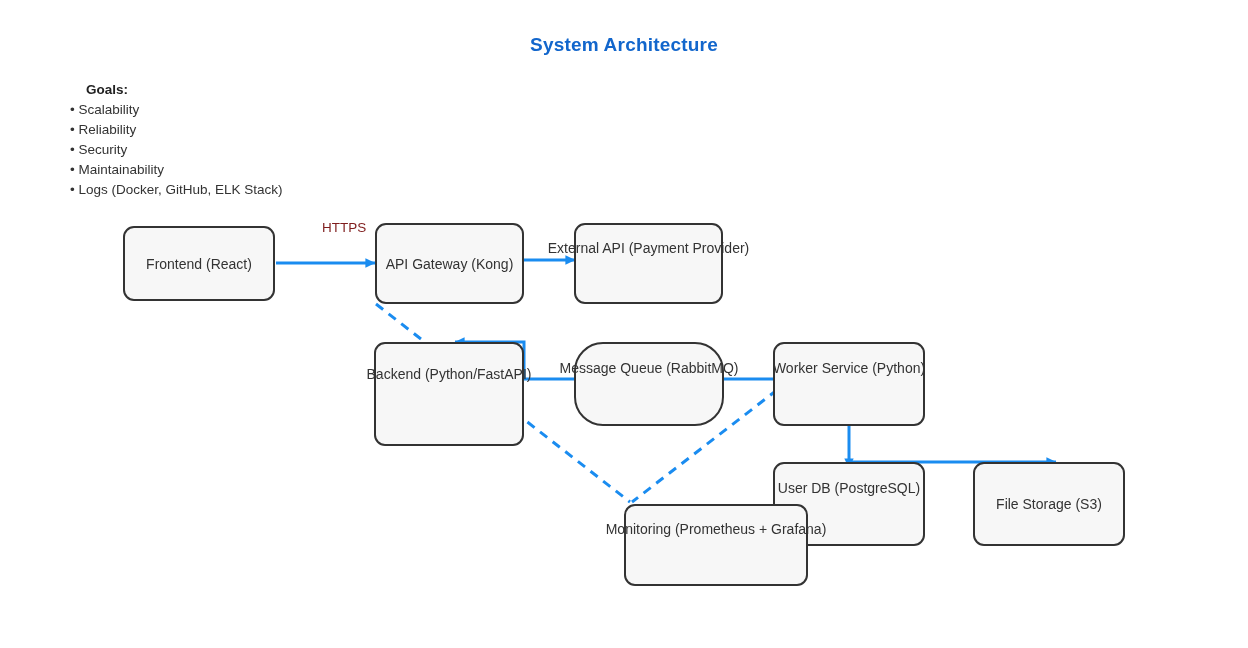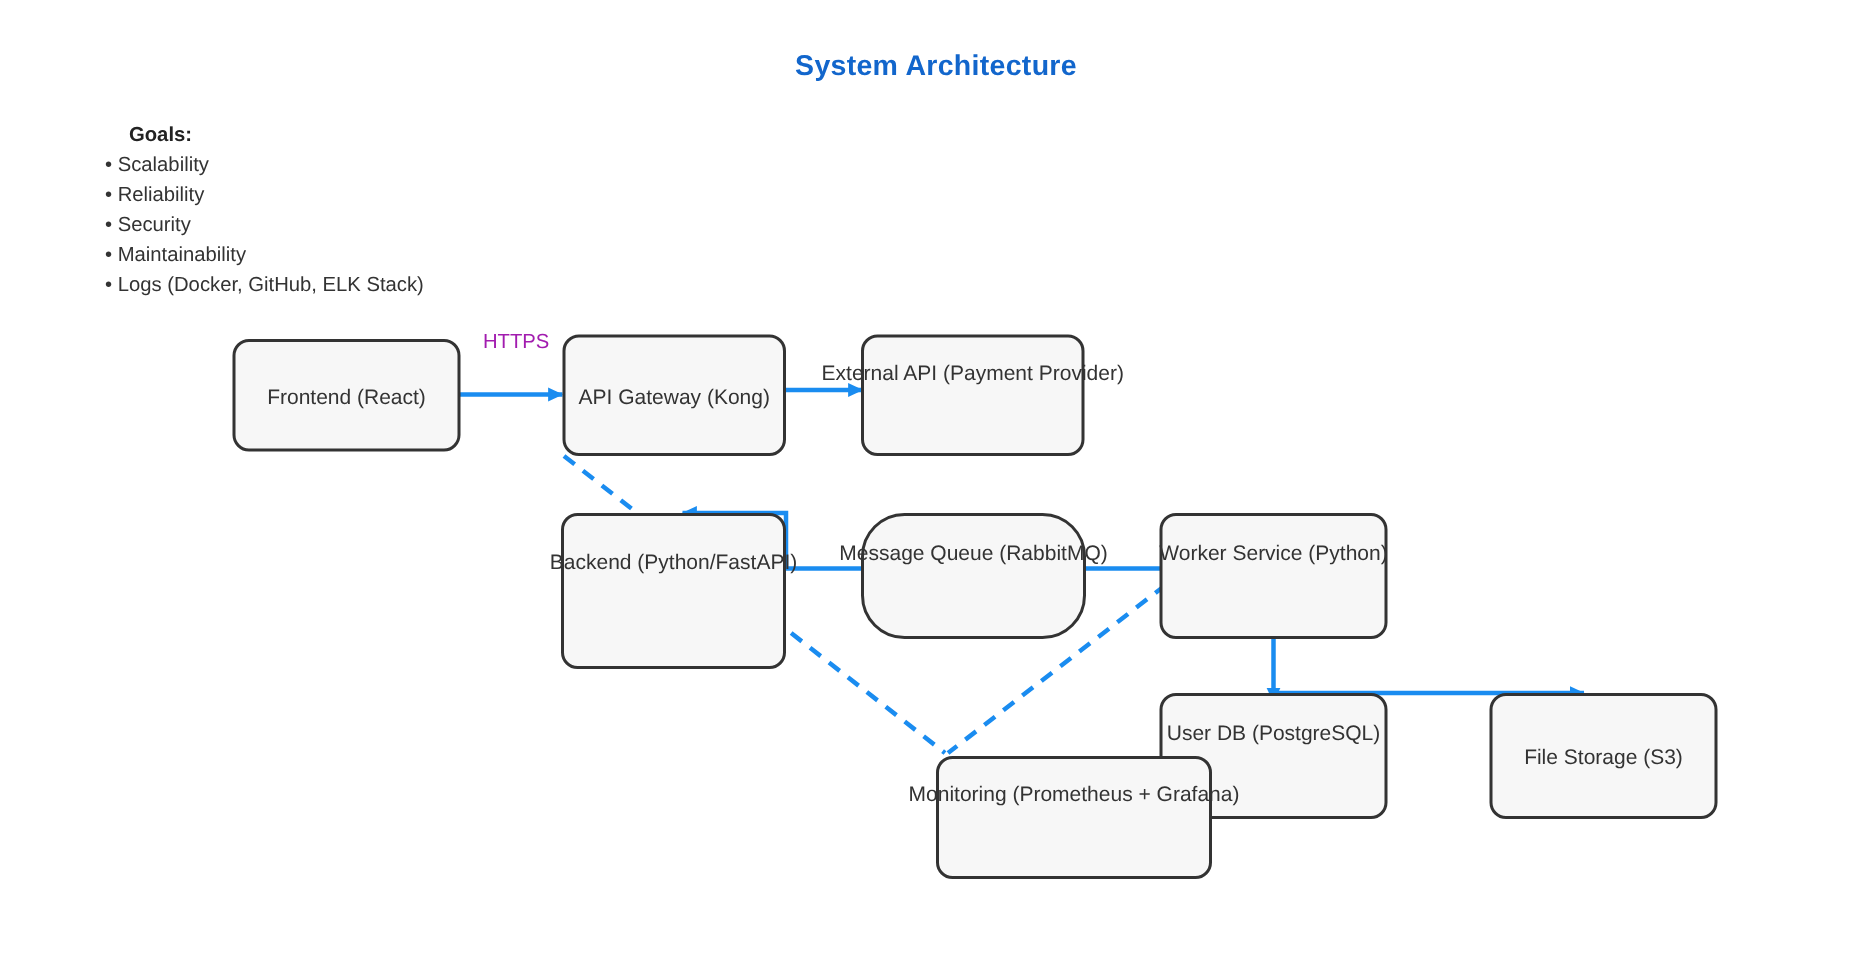--- a/index.html
+++ b/index.html
@@ -25,21 +25,21 @@
     position:absolute;box-sizing:border-box;
     background:#f7f7f7;border:2px solid #333333;border-radius:11px;
   }
   .node-label{
     position:absolute;left:50%;transform:translate(-50%,-50%);
     white-space:nowrap;font-size:14px;color:#333333;text-align:left;
   }
   .label-mid{top:50%;}
   .label-upper{top:30%;}
   .edge-label{
-    position:absolute;font-size:13.5px;color:#a21caf;white-space:nowrap;
+    position:absolute;font-size:13.5px;color:#7f1d1d;white-space:nowrap;
   }
 </style>
 </head>
 <body>
 
 <div id="canvas">
 
   <div class="diagram-title">System Architecture</div>
 
   <div class="goals">
@@ -71,21 +71,21 @@
     <line x1="849" y1="426" x2="849" y2="468" stroke="#1a8cf0" stroke-width="3" marker-end="url(#ah)"></line>
 
     <line x1="849" y1="462" x2="1056" y2="462" stroke="#1a8cf0" stroke-width="3" marker-end="url(#ah)"></line>
 
     <line x1="376" y1="304" x2="630" y2="502" stroke="#1a8cf0" stroke-width="3" stroke-dasharray="9 7" fill="none"></line>
     <line x1="790" y1="380" x2="632" y2="502" stroke="#1a8cf0" stroke-width="3" stroke-dasharray="9 7" fill="none"></line>
   </svg>
 
   <div class="edge-label" style="left:322px;top:220px;">HTTPS</div>
 
-  <div class="node" style="left:123px;top:226px;width:152px;height:75px;margin-left:32px;">
+  <div class="node" style="left:123px;top:226px;width:152px;height:75px;">
     <span class="node-label label-mid">Frontend (React)</span>
   </div>
 
   <div class="node" style="left:375px;top:223px;width:149px;height:81px;">
     <span class="node-label label-mid">API Gateway (Kong)</span>
   </div>
 
   <div class="node" style="left:574px;top:223px;width:149px;height:81px;">
     <span class="node-label label-upper">External API (Payment Provider)</span>
   </div>
@@ -99,21 +99,21 @@
   </div>
 
   <div class="node" style="left:773px;top:342px;width:152px;height:84px;">
     <span class="node-label label-upper">Worker Service (Python)</span>
   </div>
 
   <div class="node" style="left:773px;top:462px;width:152px;height:84px;">
     <span class="node-label label-upper">User DB (PostgreSQL)</span>
   </div>
 
-  <div class="node" style="left:973px;top:462px;width:152px;height:84px;margin-left:20px;">
+  <div class="node" style="left:973px;top:462px;width:152px;height:84px;">
     <span class="node-label label-mid">File Storage (S3)</span>
   </div>
 
   <div class="node" style="left:624px;top:504px;width:184px;height:82px;">
     <span class="node-label label-upper">Monitoring (Prometheus + Grafana)</span>
   </div>
 
 </div>
 
 </body></html>

